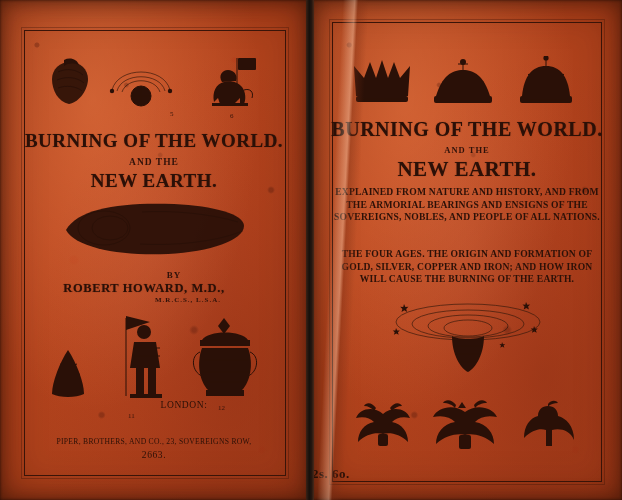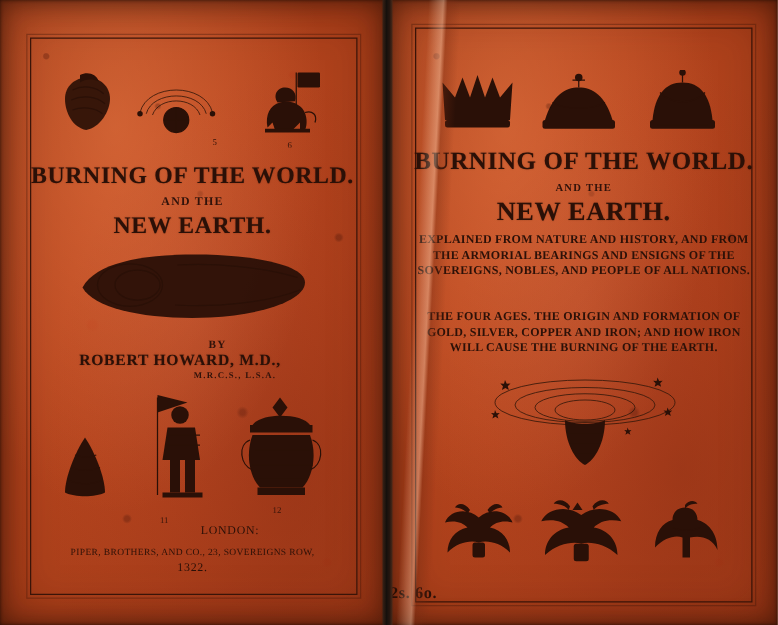--- a/index.html
+++ b/index.html
@@ -109,21 +109,21 @@
   }
   .imprint { text-align: center; color: #2b1007; }
 
   
   #l-title1 { left: 0; top: 130px; width: 308px; font-size: 19px; }
   #l-and    { left: 0; top: 157px; width: 308px; font-size: 9.5px; letter-spacing: 1px; }
   #l-title2 { left: 0; top: 170px; width: 308px; font-size: 19px; }
   #l-by     { left: 0; top: 270px; width: 348px; font-size: 9px; letter-spacing: 1px; }
   #l-author { left: 0; top: 281px; width: 248px; font-size: 12.5px; letter-spacing: .6px; padding-left: 20px; }
   #l-degree { left: 0; top: 296px; width: 328px; font-size: 7px; letter-spacing: 1px; margin-left: 24px; }
-  #l-city   { left: 0; top: 420px; width: 368px; font-size: 9.5px; letter-spacing: .6px; }
+  #l-city   { left: 0; top: 400px; width: 368px; font-size: 9.5px; letter-spacing: .6px; }
   #l-pub    { left: 0; top: 437px; width: 308px; font-size: 9.5px; letter-spacing: .3px; }
   #l-year   { left: 0; top: 450px; width: 308px; font-size: 9.5px; letter-spacing: .6px; }
 
   
   #r-title1 { left: 0; top: 118px; width: 310px; font-size: 20px; }
   #r-and    { left: 0; top: 145px; width: 310px; font-size: 8.5px; letter-spacing: 1px; }
   #r-title2 { left: 0; top: 157px; width: 310px; font-size: 21px; }
   #r-desc1  { left: 22px; top: 186px; width: 266px; font-size: 9.6px; letter-spacing: .2px; }
   #r-desc2  { left: 22px; top: 248px; width: 266px; font-size: 9.6px; letter-spacing: .2px; }
   #r-earth-label { left: 0; top: 362px; width: 310px; font-size: 9.5px; letter-spacing: 3px; }
@@ -234,21 +234,21 @@
         <path class="ink-s" d="M60 36 C70 40 68 56 58 60" stroke-width="1.4"></path>
         <rect class="ink" x="16" y="74" width="38" height="6"></rect>
       </svg>
     </div>
 
     <div class="fignum" style="left:128px; top:412px;">11</div>
     <div class="fignum" style="left:218px; top:404px;">12</div>
 
     <div class="panel imprint" id="l-city">LONDON:</div>
     <div class="panel imprint" id="l-pub" style="font-size:7.6px;">PIPER, BROTHERS, AND CO., 23, SOVEREIGNS ROW,</div>
-    <div class="panel imprint" id="l-year">1322.</div>
+    <div class="panel imprint" id="l-year">2663.</div>
 
     <div class="speckle"></div>
     <div class="wear"></div>
   </div>
 
   <div id="gutter"></div>
 
   <div class="board" id="board-right">
     <div class="frame" id="frame-right"></div>
 

